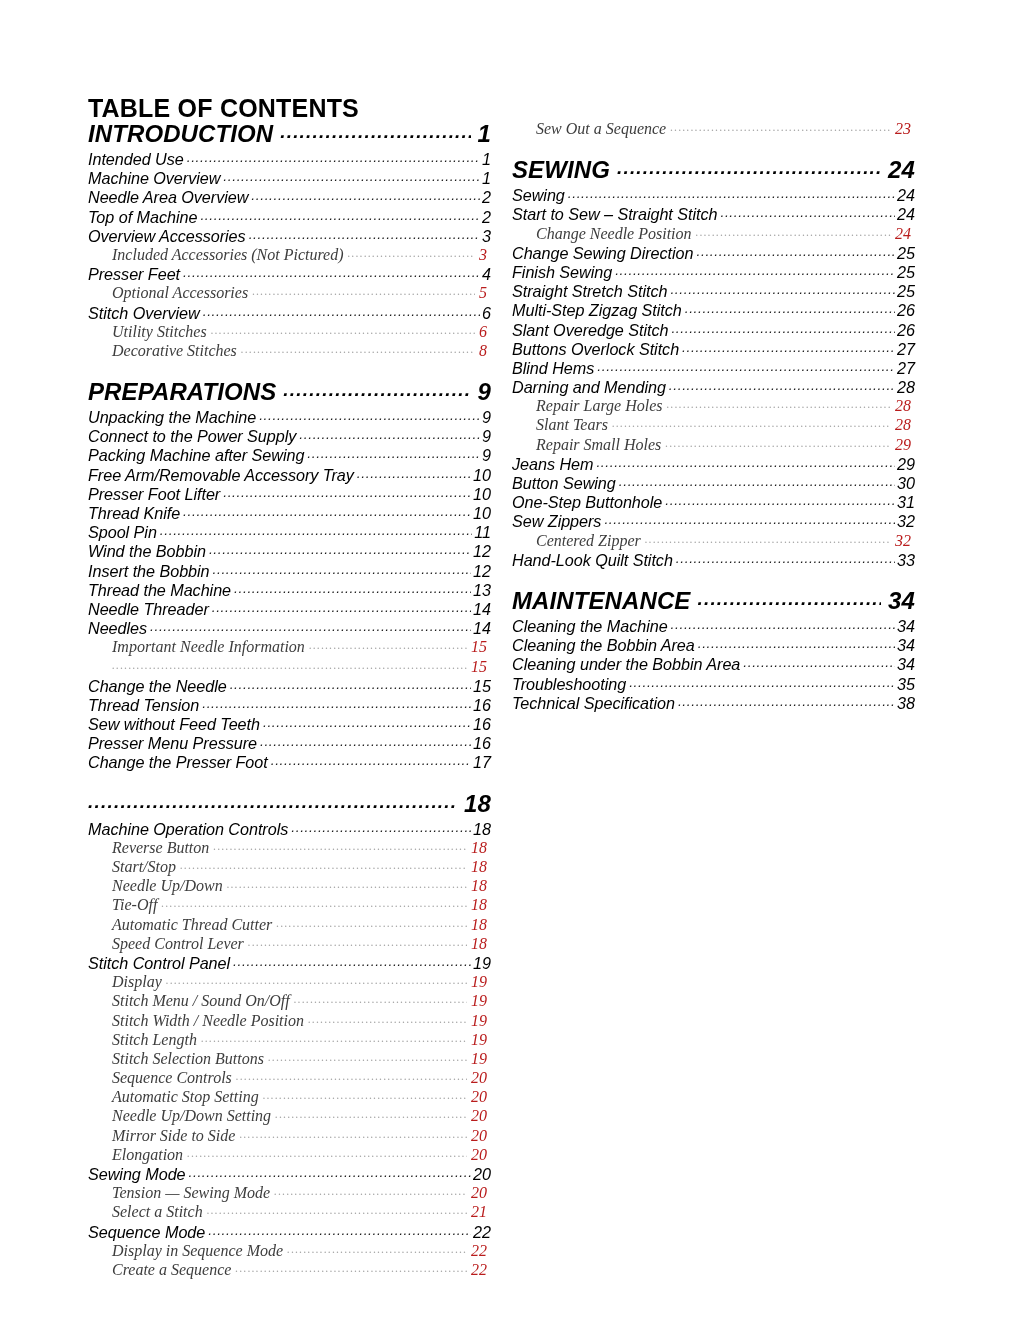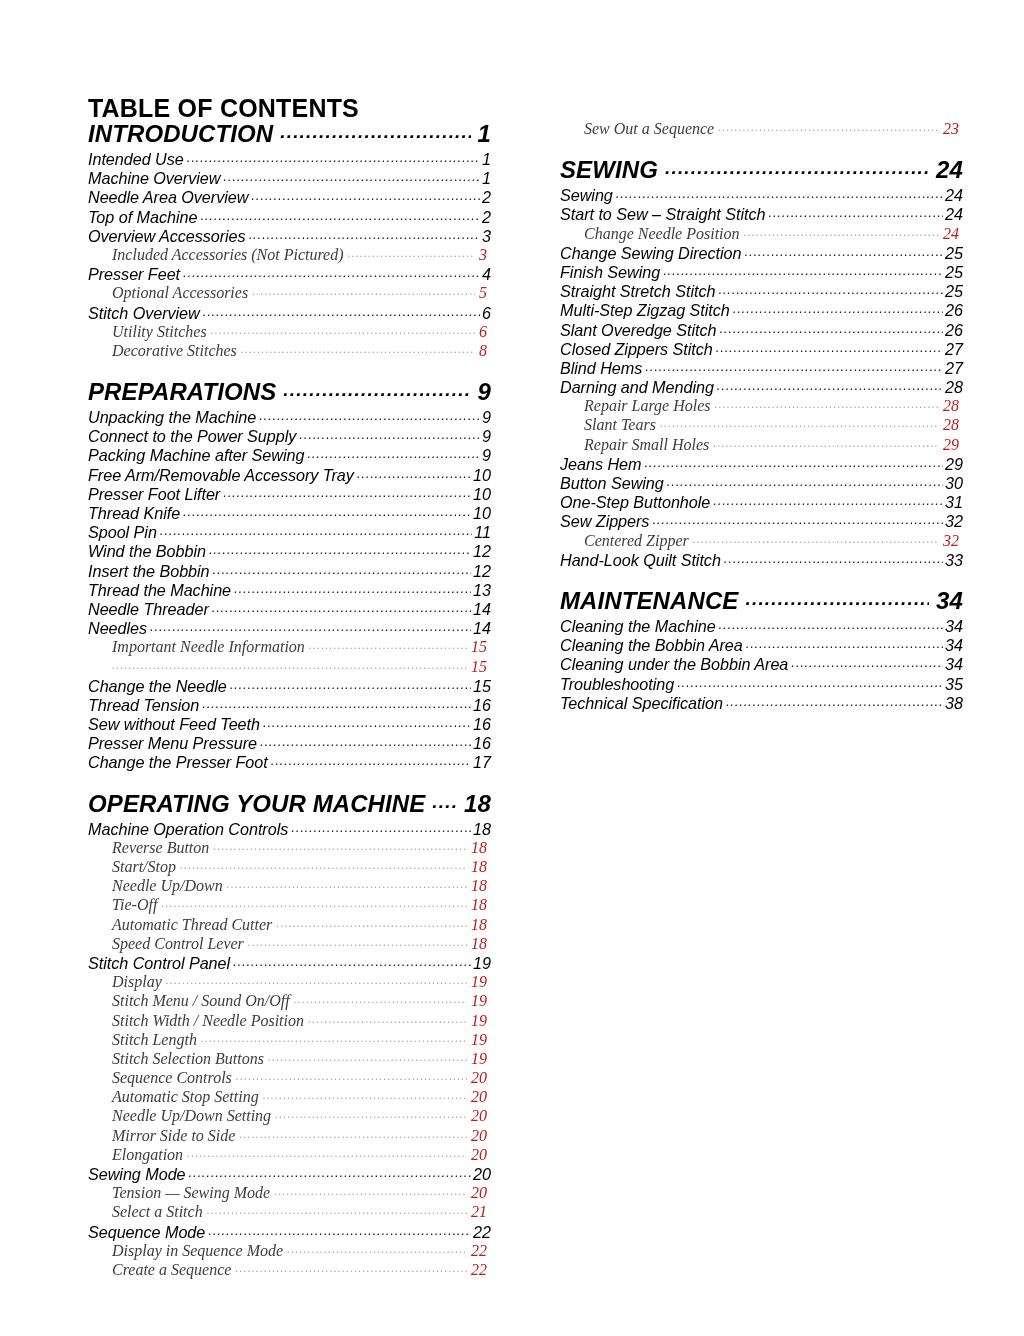--- a/index.html
+++ b/index.html
@@ -35,21 +35,21 @@
     white-space: nowrap;
   }
 
   
   .column {
     position: absolute;
     top: 112px;
     font-style: italic;
   }
   #col-left  { left: 88px;  width: 403px; }
-  #col-right { left: 512px; width: 403px; margin-left: 48px; }
+  #col-right { left: 512px; width: 403px; }
 
   
   .entry {
     display: flex;
     align-items: baseline;
     width: 100%;
     color: #000000;
   }
   .entry .label {
     white-space: nowrap;
@@ -283,21 +283,20 @@
         <span class="label">Presser Menu Pressure</span>
         <span class="leader">.........................................................................................................................................................................</span>
         <span class="page">16</span>
       </div>
       <div class="entry lvl-1">
         <span class="label">Change the Presser Foot</span>
         <span class="leader">.........................................................................................................................................................................</span>
         <span class="page">17</span>
       </div>
       <div class="entry lvl-section section-gap">
-        <span class="label">OPERATING YOUR MACHINE</span>
         <span class="leader">.........................................................................................................................................................................</span>
         <span class="page">18</span>
       </div>
       <div class="entry lvl-1">
         <span class="label">Machine Operation Controls</span>
         <span class="leader">.........................................................................................................................................................................</span>
         <span class="page">18</span>
       </div>
       <div class="entry lvl-2">
         <span class="label">Reverse Button</span>
@@ -461,21 +460,21 @@
         <span class="label">Multi-Step Zigzag Stitch</span>
         <span class="leader">.........................................................................................................................................................................</span>
         <span class="page">26</span>
       </div>
       <div class="entry lvl-1">
         <span class="label">Slant Overedge Stitch</span>
         <span class="leader">.........................................................................................................................................................................</span>
         <span class="page">26</span>
       </div>
       <div class="entry lvl-1">
-        <span class="label">Closed Zippers Stitch</span>
+        <span class="label">Buttons Overlock Stitch</span>
         <span class="leader">.........................................................................................................................................................................</span>
         <span class="page">27</span>
       </div>
       <div class="entry lvl-1">
         <span class="label">Blind Hems</span>
         <span class="leader">.........................................................................................................................................................................</span>
         <span class="page">27</span>
       </div>
       <div class="entry lvl-1">
         <span class="label">Darning and Mending</span>

